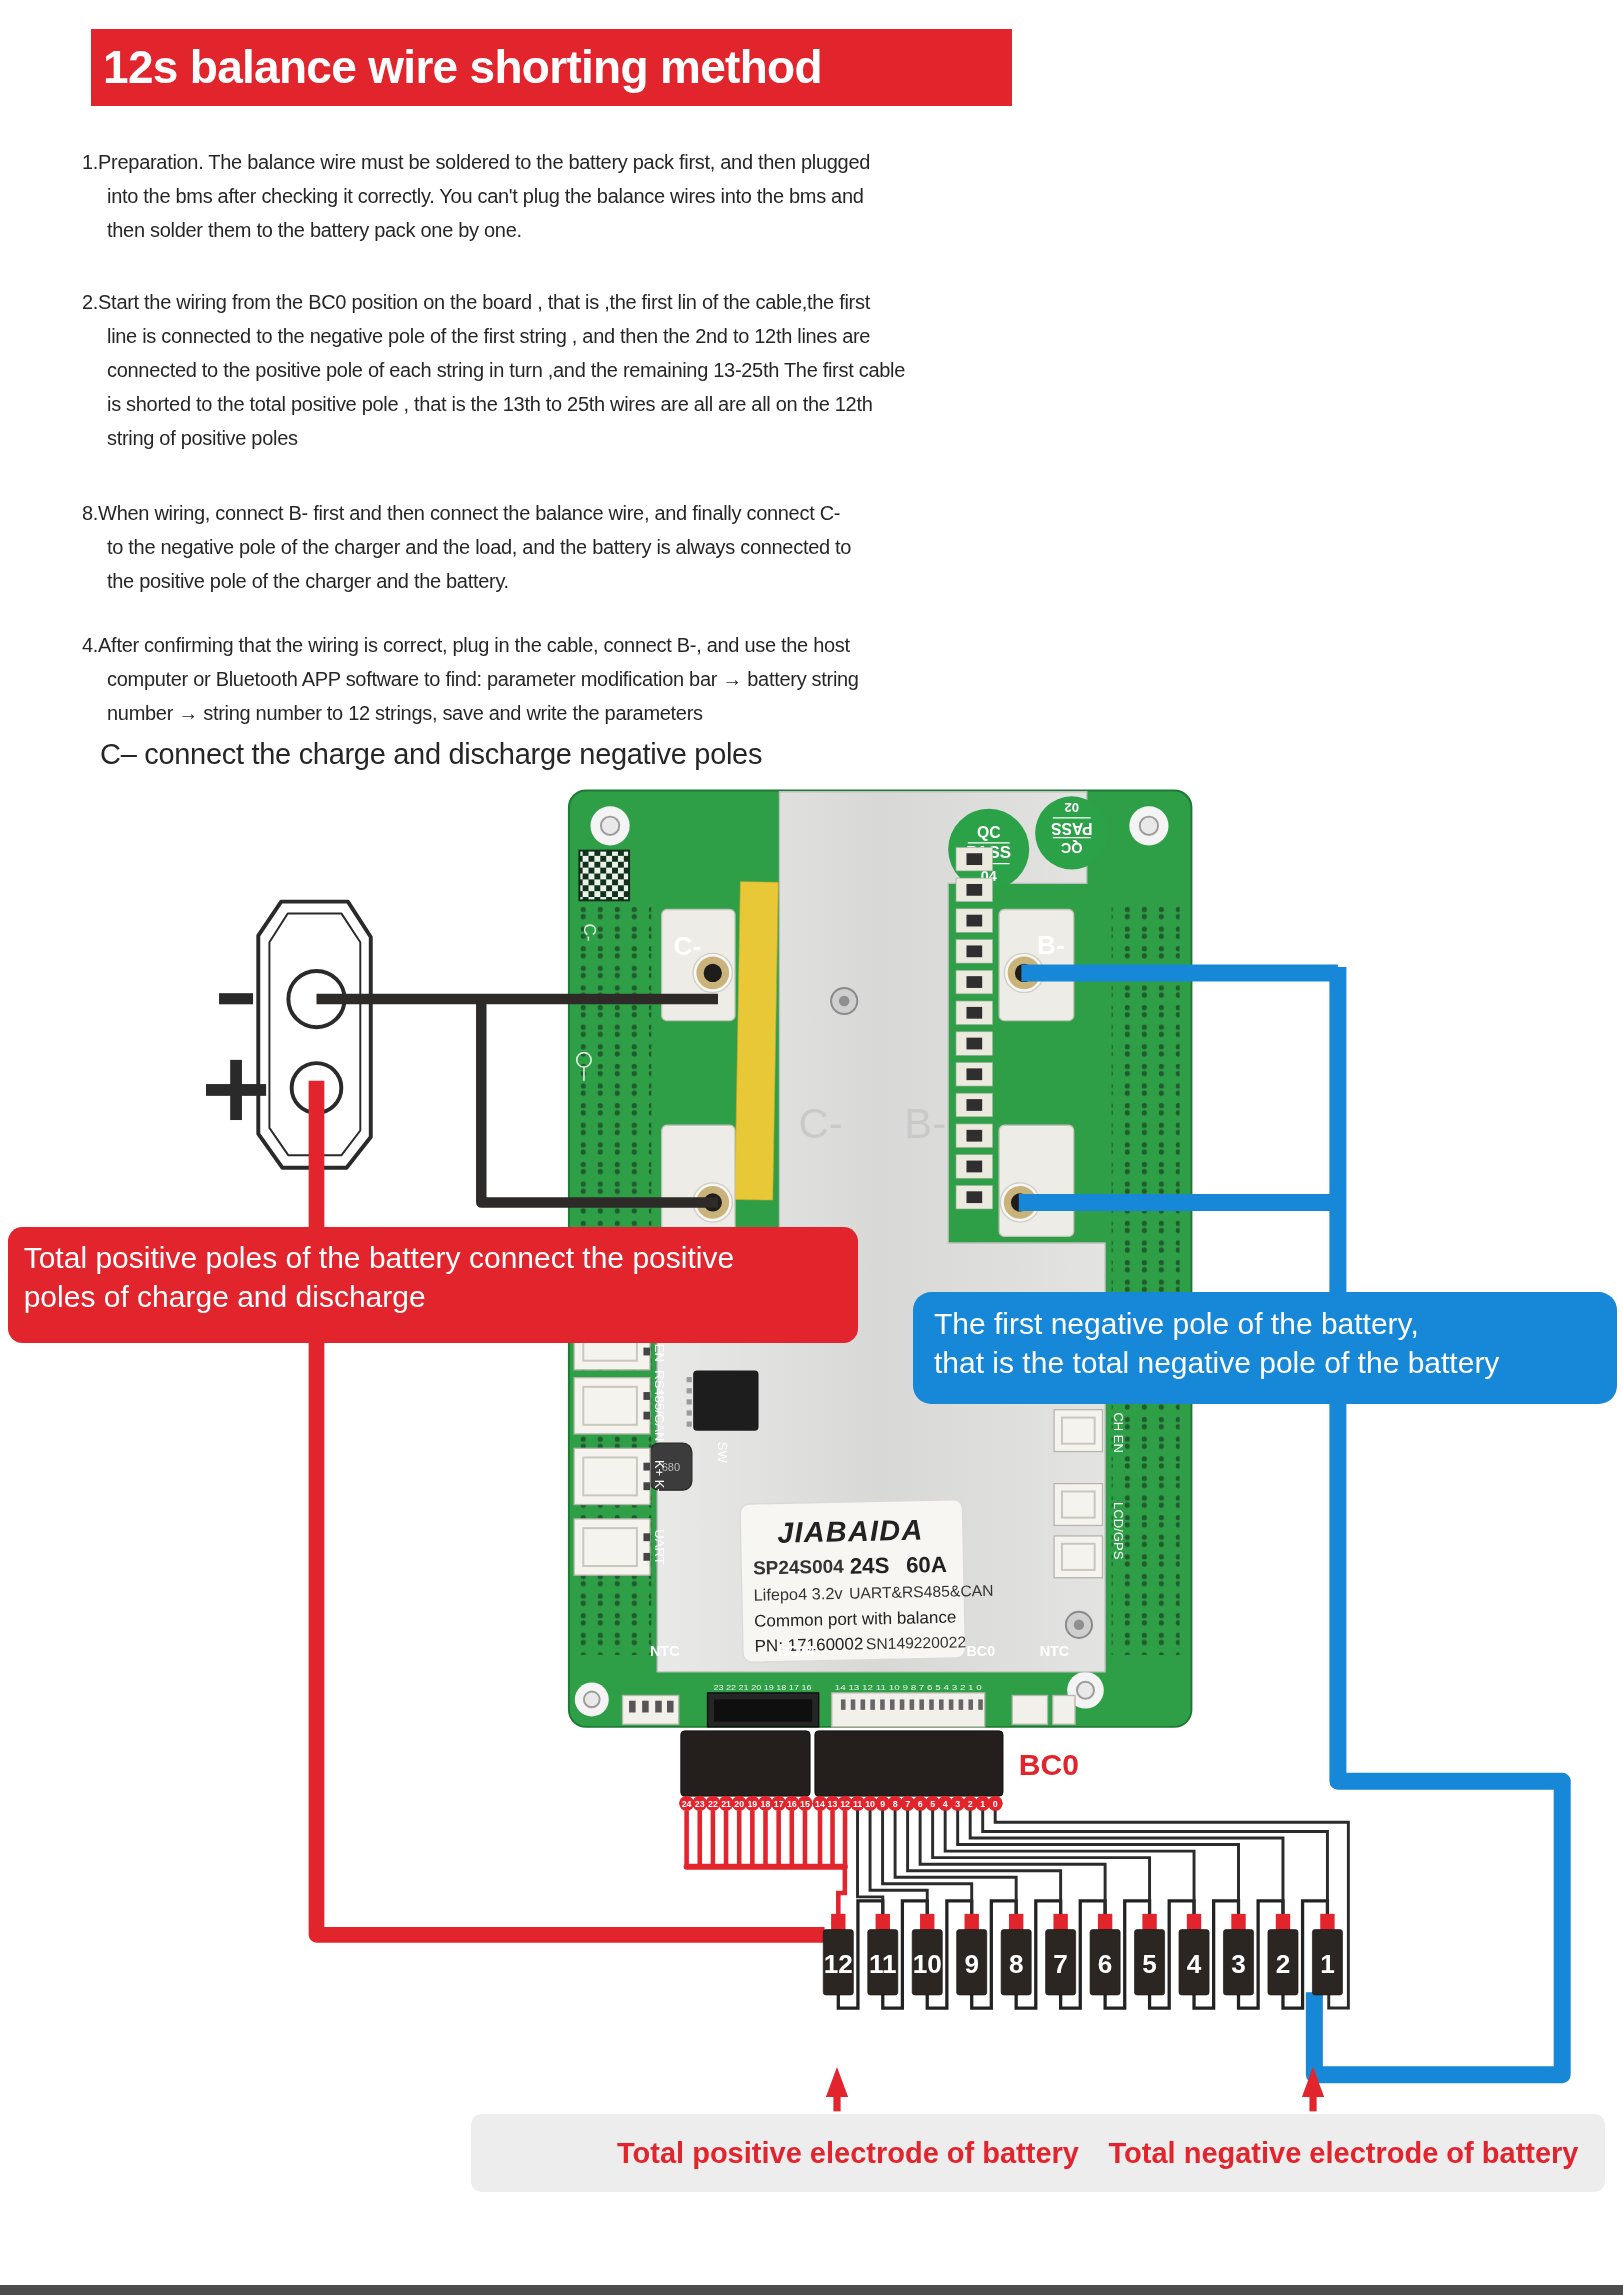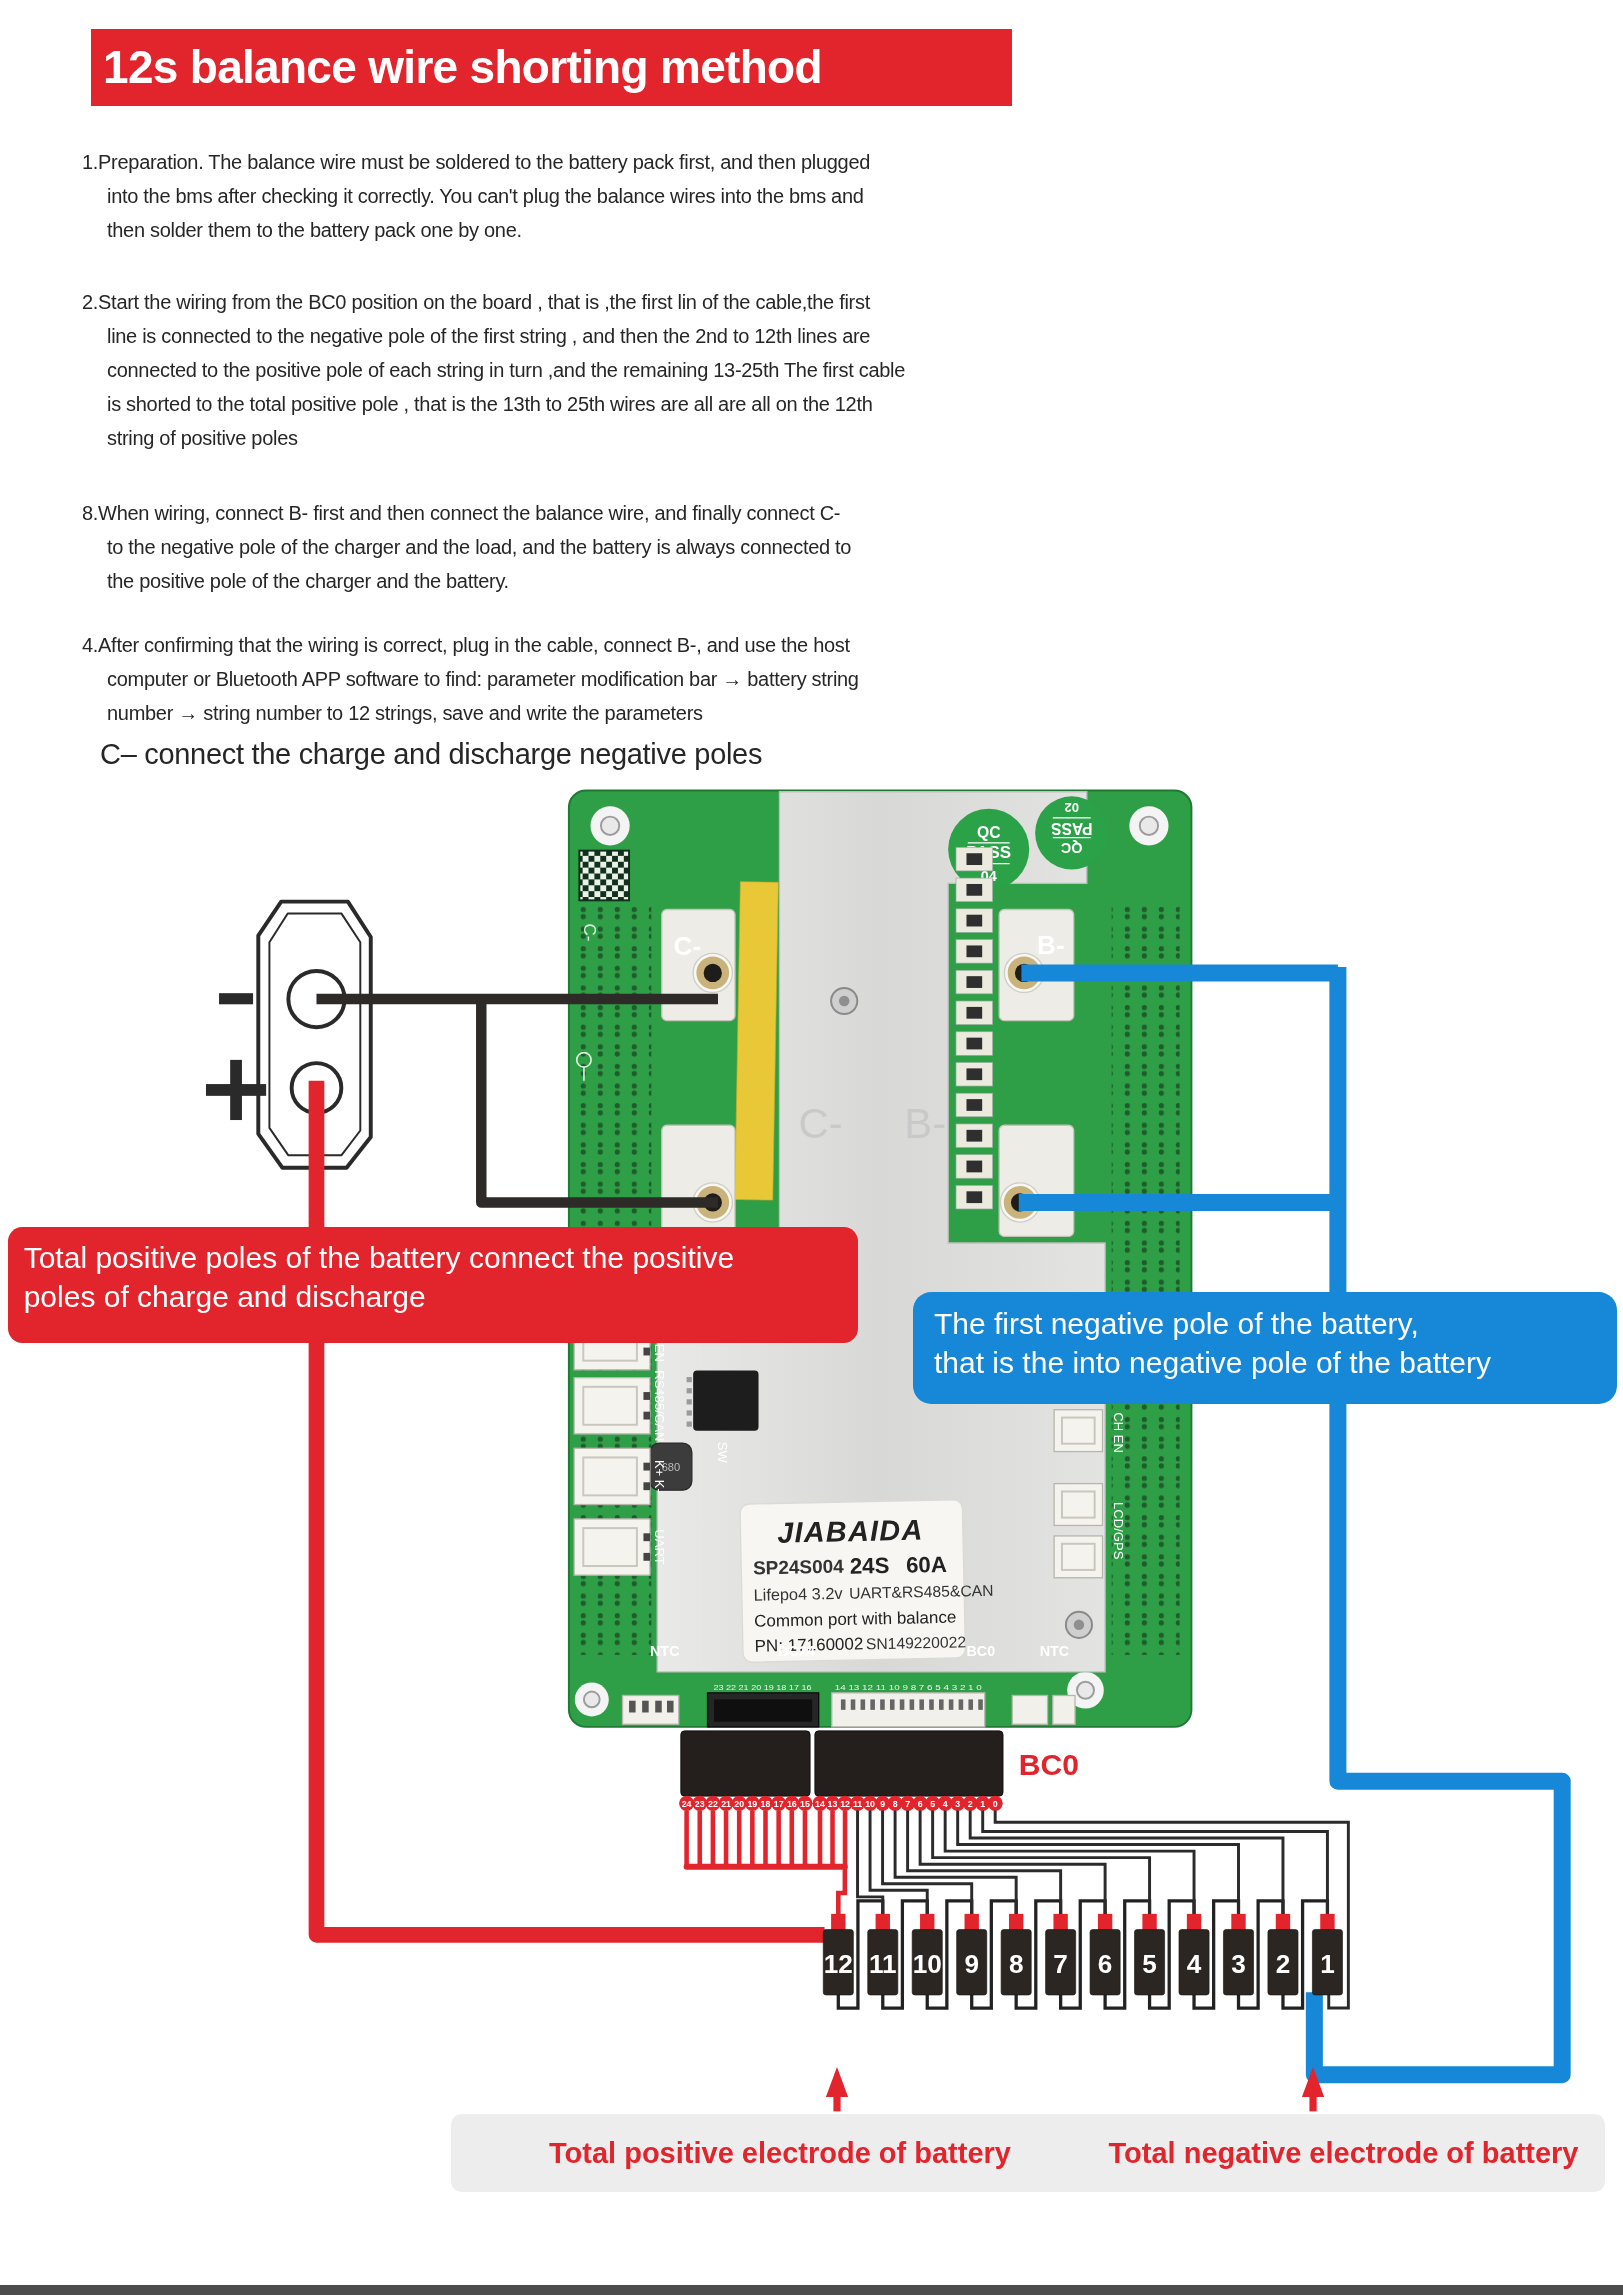--- a/index.html
+++ b/index.html
@@ -14,21 +14,21 @@
   #c-note{left:100px;top:738px;font-size:29px;letter-spacing:-0.3px;}
   #diagram{left:0;top:785px;}
   .callout{color:#ffffff;font-size:30px;line-height:39px;white-space:pre-line;}
   #callout-positive{left:8px;top:1227px;width:850px;height:116px;background:#e2242d;
         border-radius:14.4px;padding:10.5px 0 0 15.7px;box-sizing:border-box;}
   #callout-negative{left:913px;top:1292px;width:704px;height:112px;background:#1787d8;
         border-radius:18.3px;padding:11.8px 0 0 21px;box-sizing:border-box;}
   .electrode-label{top:2114px;height:78px;background:#ededed;border-radius:10.5px;
         display:flex;align-items:center;justify-content:center;color:#e2242d;
         font-size:29px;font-weight:bold;white-space:nowrap;}
-  #electrode-positive{left:451px;width:658px;}
+  #electrode-positive{left:471px;width:658px;padding-left:48px;}
   #electrode-negative{left:1082px;width:523px;}
   #bottom-bar{left:0;top:2285px;width:1623px;height:10.5px;background:#4c4c4c;}
   text{font-family:"Liberation Sans",sans-serif;}
 </style>
 </head>
 <body>
 
 <div id="page">
 
   <div id="title-banner" class="abs">
@@ -548,20 +548,20 @@
     </g>
     <g>
       <polygon points="2008,1960 1991,2006 2025,2006" fill="#e2242d"></polygon>
       <rect x="2002.5" y="2000" width="11" height="28" fill="#e2242d"></rect>
     </g>
   </svg>
 
   <div id="callout-positive" class="abs callout">Total positive poles of the battery connect the positive
 poles of charge and discharge</div>
   <div id="callout-negative" class="abs callout">The first negative pole of the battery,
-that is the into negative pole of the battery</div>
+that is the total negative pole of the battery</div>
 
   <div id="electrode-positive" class="abs electrode-label">Total positive electrode of battery</div>
   <div id="electrode-negative" class="abs electrode-label">Total negative electrode of battery</div>
 
   <div id="bottom-bar" class="abs"></div>
 </div>
 
 
 </body></html>

